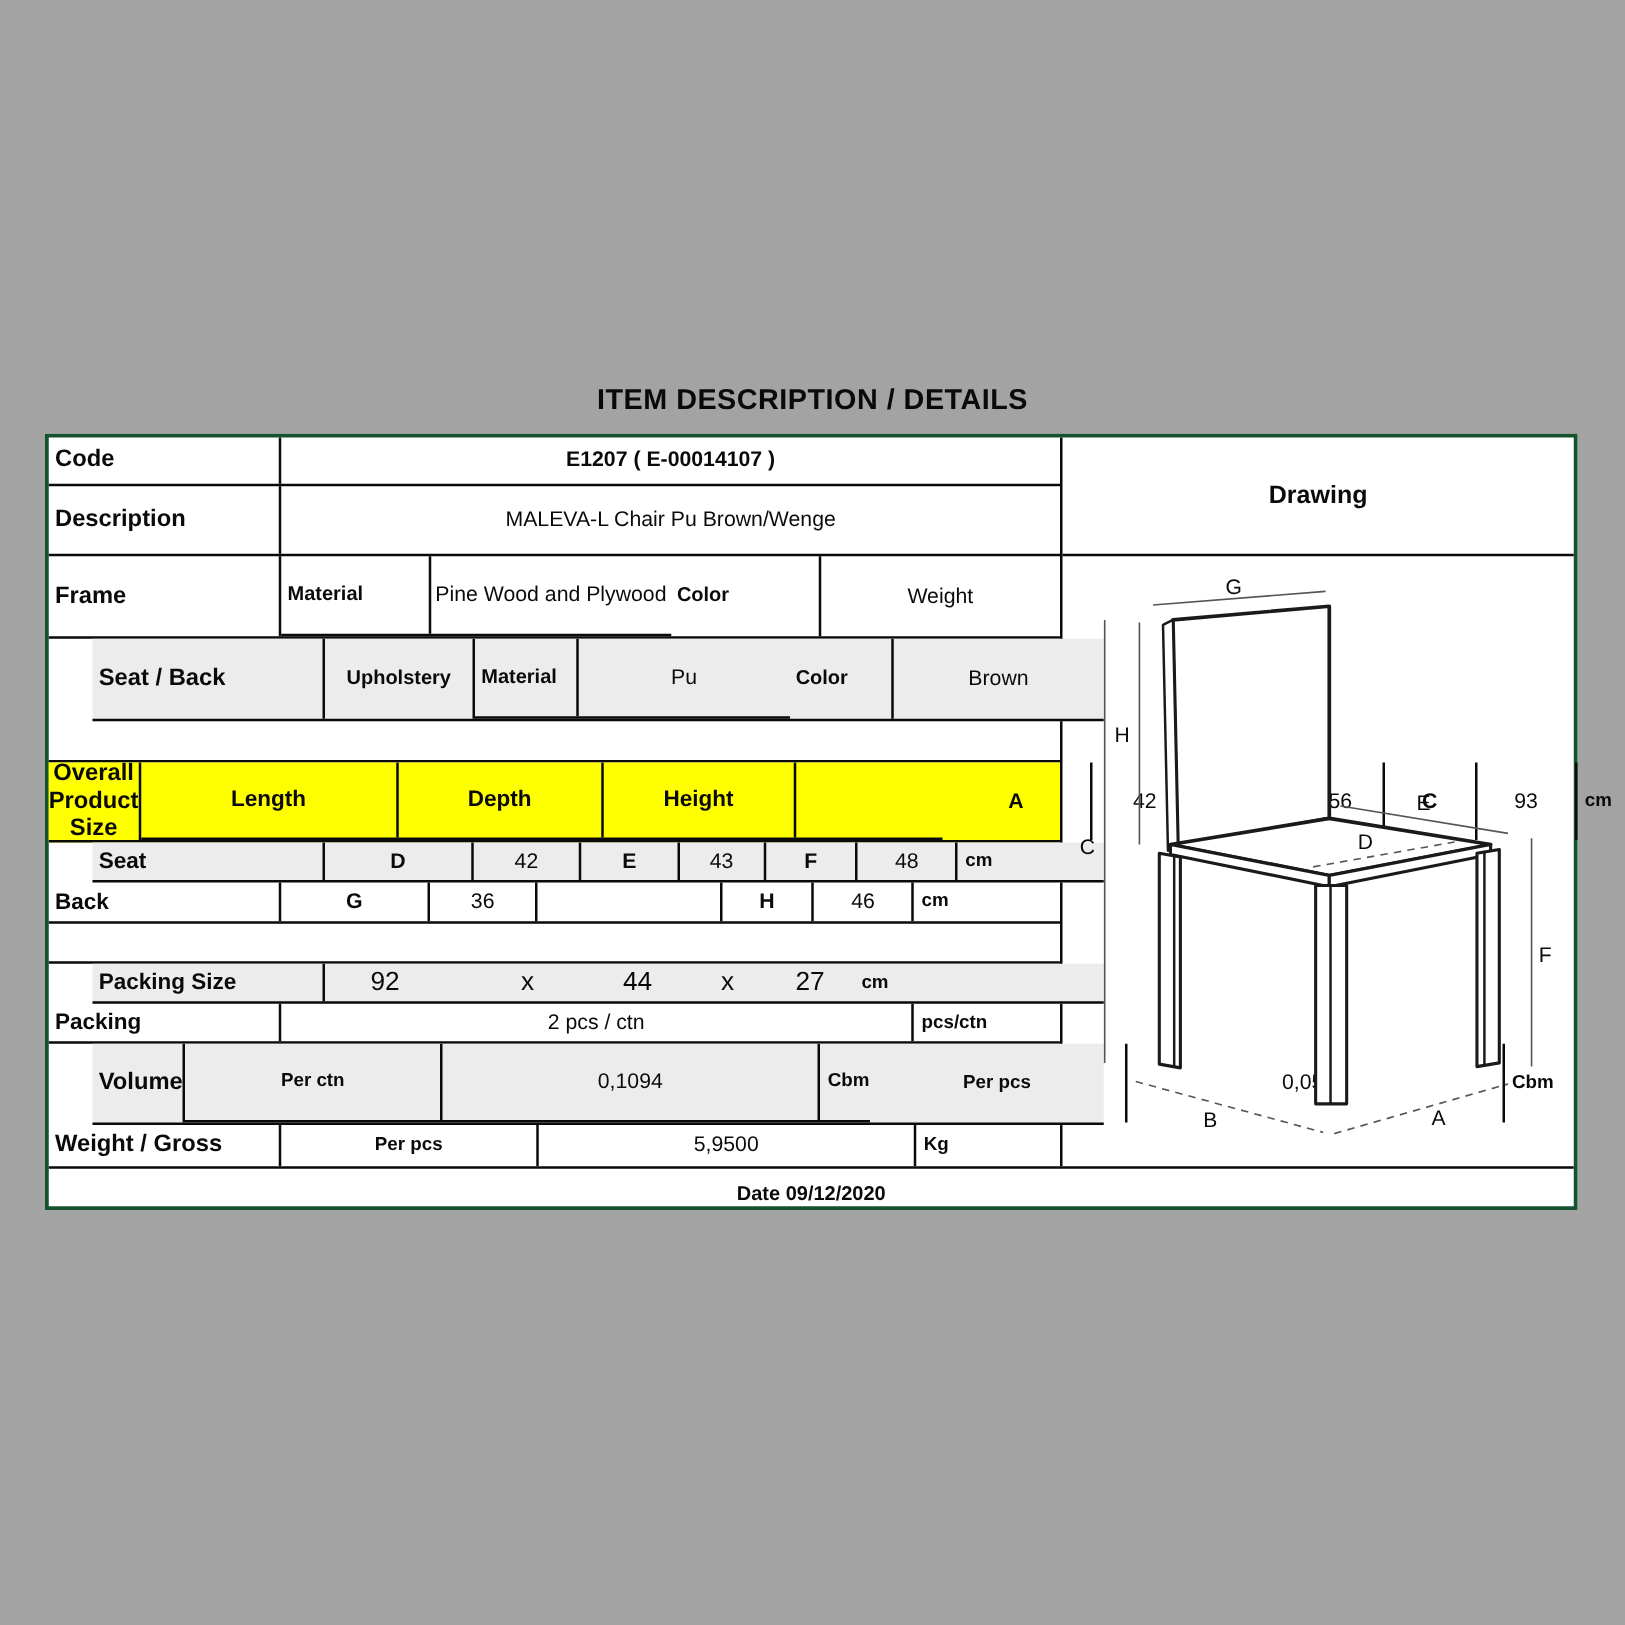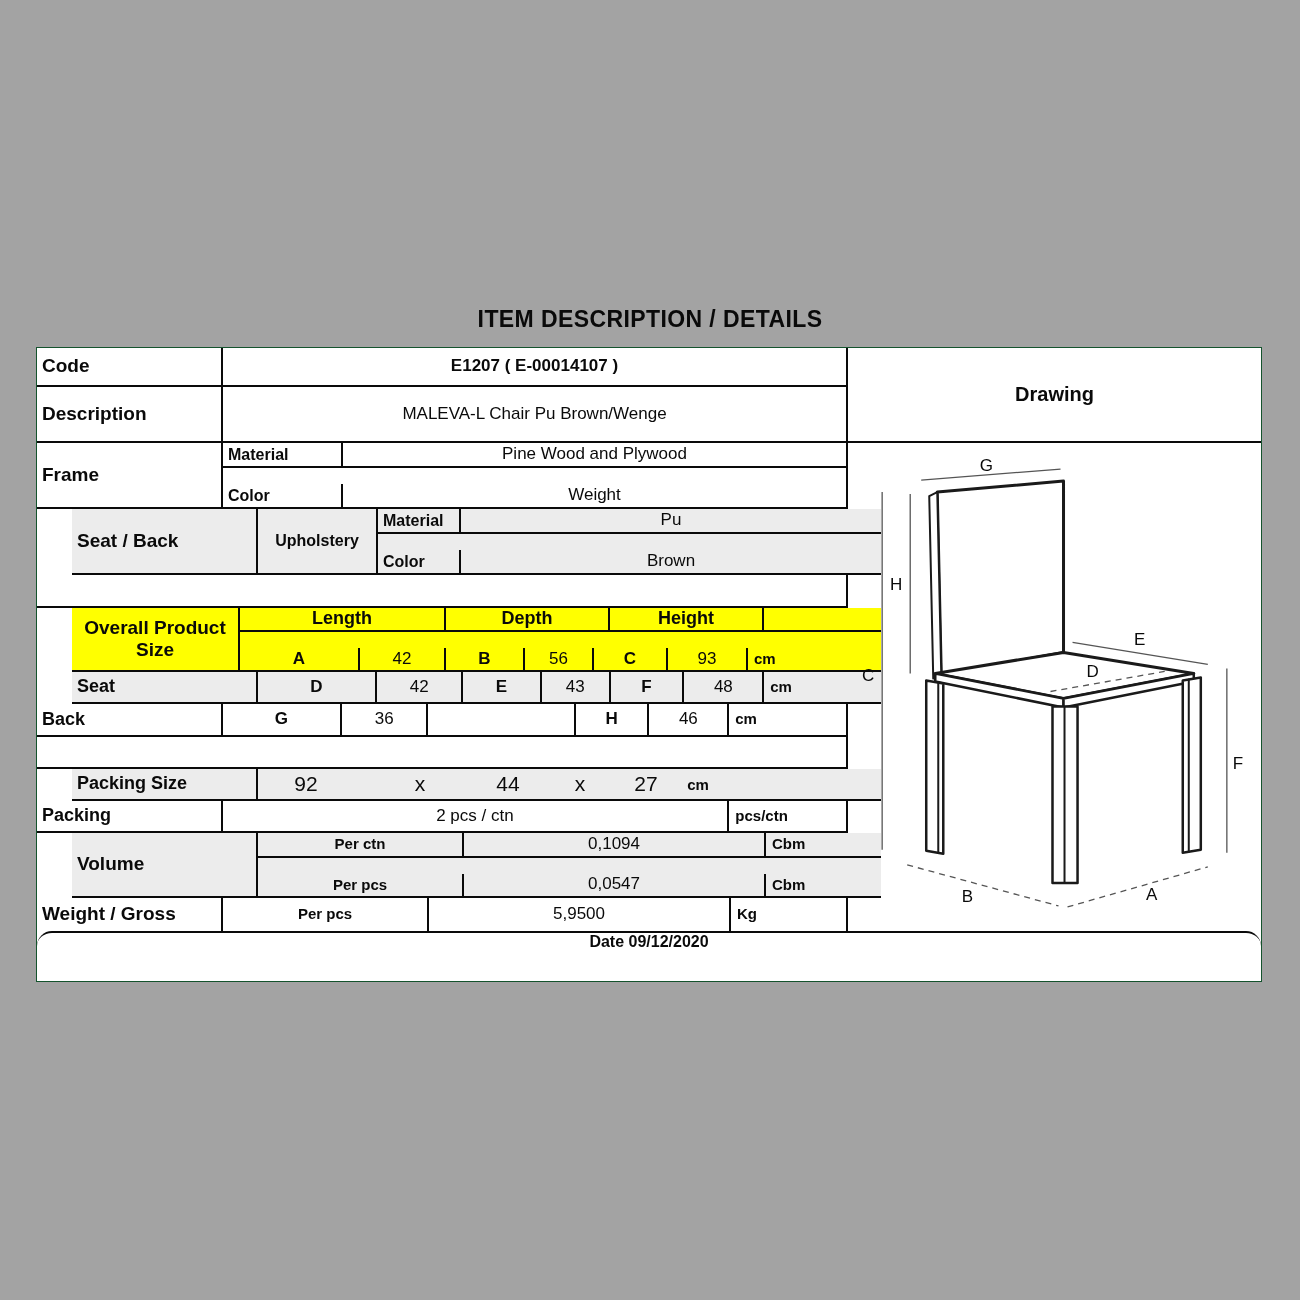--- a/index.html
+++ b/index.html
@@ -9,40 +9,40 @@
     font-family:"Liberation Sans", sans-serif;
     color:#0a0a0a;
   }
   .sheet { position:relative; width:1300px; height:1300px; overflow:hidden; background:#a3a3a3; }
   .title {
     position:absolute; top:306px; left:0; width:100%;
     text-align:center; font-size:23px; font-weight:700; letter-spacing:.4px;
   }
   .doc {
     position:absolute; left:36px; top:347px; width:1226px;
-    border:1px solid #14532d; display:flex; flex-direction:column; background:#fff;
+    border:3px solid #14532d; display:flex; flex-direction:column; background:#fff;
   }
   .main { display:flex; }
   .left  { width:811px; border-right:2px solid #0a0a0a; display:flex; flex-direction:column; }
   .right { flex:1; display:flex; flex-direction:column; }
   .row { display:flex; width:100%; }
-  .col { display:flex; flex-direction:column; flex:1;gap:16px; }
+  .col { display:flex; flex:1; }
   .col > .row { flex:1; }
   .bb { border-bottom:2px solid #0a0a0a; }
   .br { border-right:2px solid #0a0a0a; }
   .cell { display:flex; align-items:center; justify-content:center; font-size:17px; line-height:1.1; }
   .label { display:flex; align-items:center; justify-content:flex-start; padding-left:5px; font-weight:700; font-size:19px; }
   .label-c { display:flex; flex-direction:column; align-items:center; justify-content:center; font-weight:700; font-size:19px; text-align:center; }
   .sub  { font-weight:700; font-size:16px; }
   .key  { font-weight:700; font-size:17px; }
   .unit { justify-content:flex-start; padding-left:6px; font-weight:700; font-size:15px; }
   .bold { font-weight:700; }
   .grow { flex:1; }
   .gray   { background:#ececec;margin-left:35px; }
-  .yellow { background:#ffff00;margin-left:35px; }
+  .yellow { background:#ffff00; }
   
   .w-label{width:186px}
   .w-attr {width:120px}
   .w-attr2{width:83px}
   .w-len{width:206px} .w-dep{width:164px} .w-hei{width:154px}
   .w-k1{width:120px} .w-v1{width:86px}
   .w-k2{width:79px}  .w-v2{width:69px}
   .w-k3{width:74px}  .w-v3{width:80px}
   .w-unit{width:117px}
   .w-per{width:206px} .w-val{width:302px}
@@ -55,23 +55,23 @@
   }
   .pack-size-cell .pcm { font-weight:700; font-size:15px; }
   .drawing-header {
     height:95px; border-bottom:2px solid #0a0a0a;
     display:flex; align-items:center; justify-content:center;
     font-weight:700; font-size:20px;
   }
   .drawing-area { flex:1; position:relative; }
   .drawing-area svg { position:absolute; left:0; top:0; width:100%; height:100%; }
   .date-row {
-    height:50px; border-top:2px solid #0a0a0a;
-    display:flex; align-items:flex-start; justify-content:center;
-    font-weight:700; font-size:16px;border-radius:15px;
+    height:32px; border-top:2px solid #0a0a0a;
+    display:flex; align-items:flex-end; justify-content:center;
+    font-weight:700; font-size:16px;
   }
   svg text { font-family:"Liberation Sans", sans-serif; font-size:17px; fill:#0a0a0a; }
 </style>
 </head>
 <body>
 
 <div class="sheet">
 
   <div class="title">ITEM DESCRIPTION / DETAILS</div>
 

